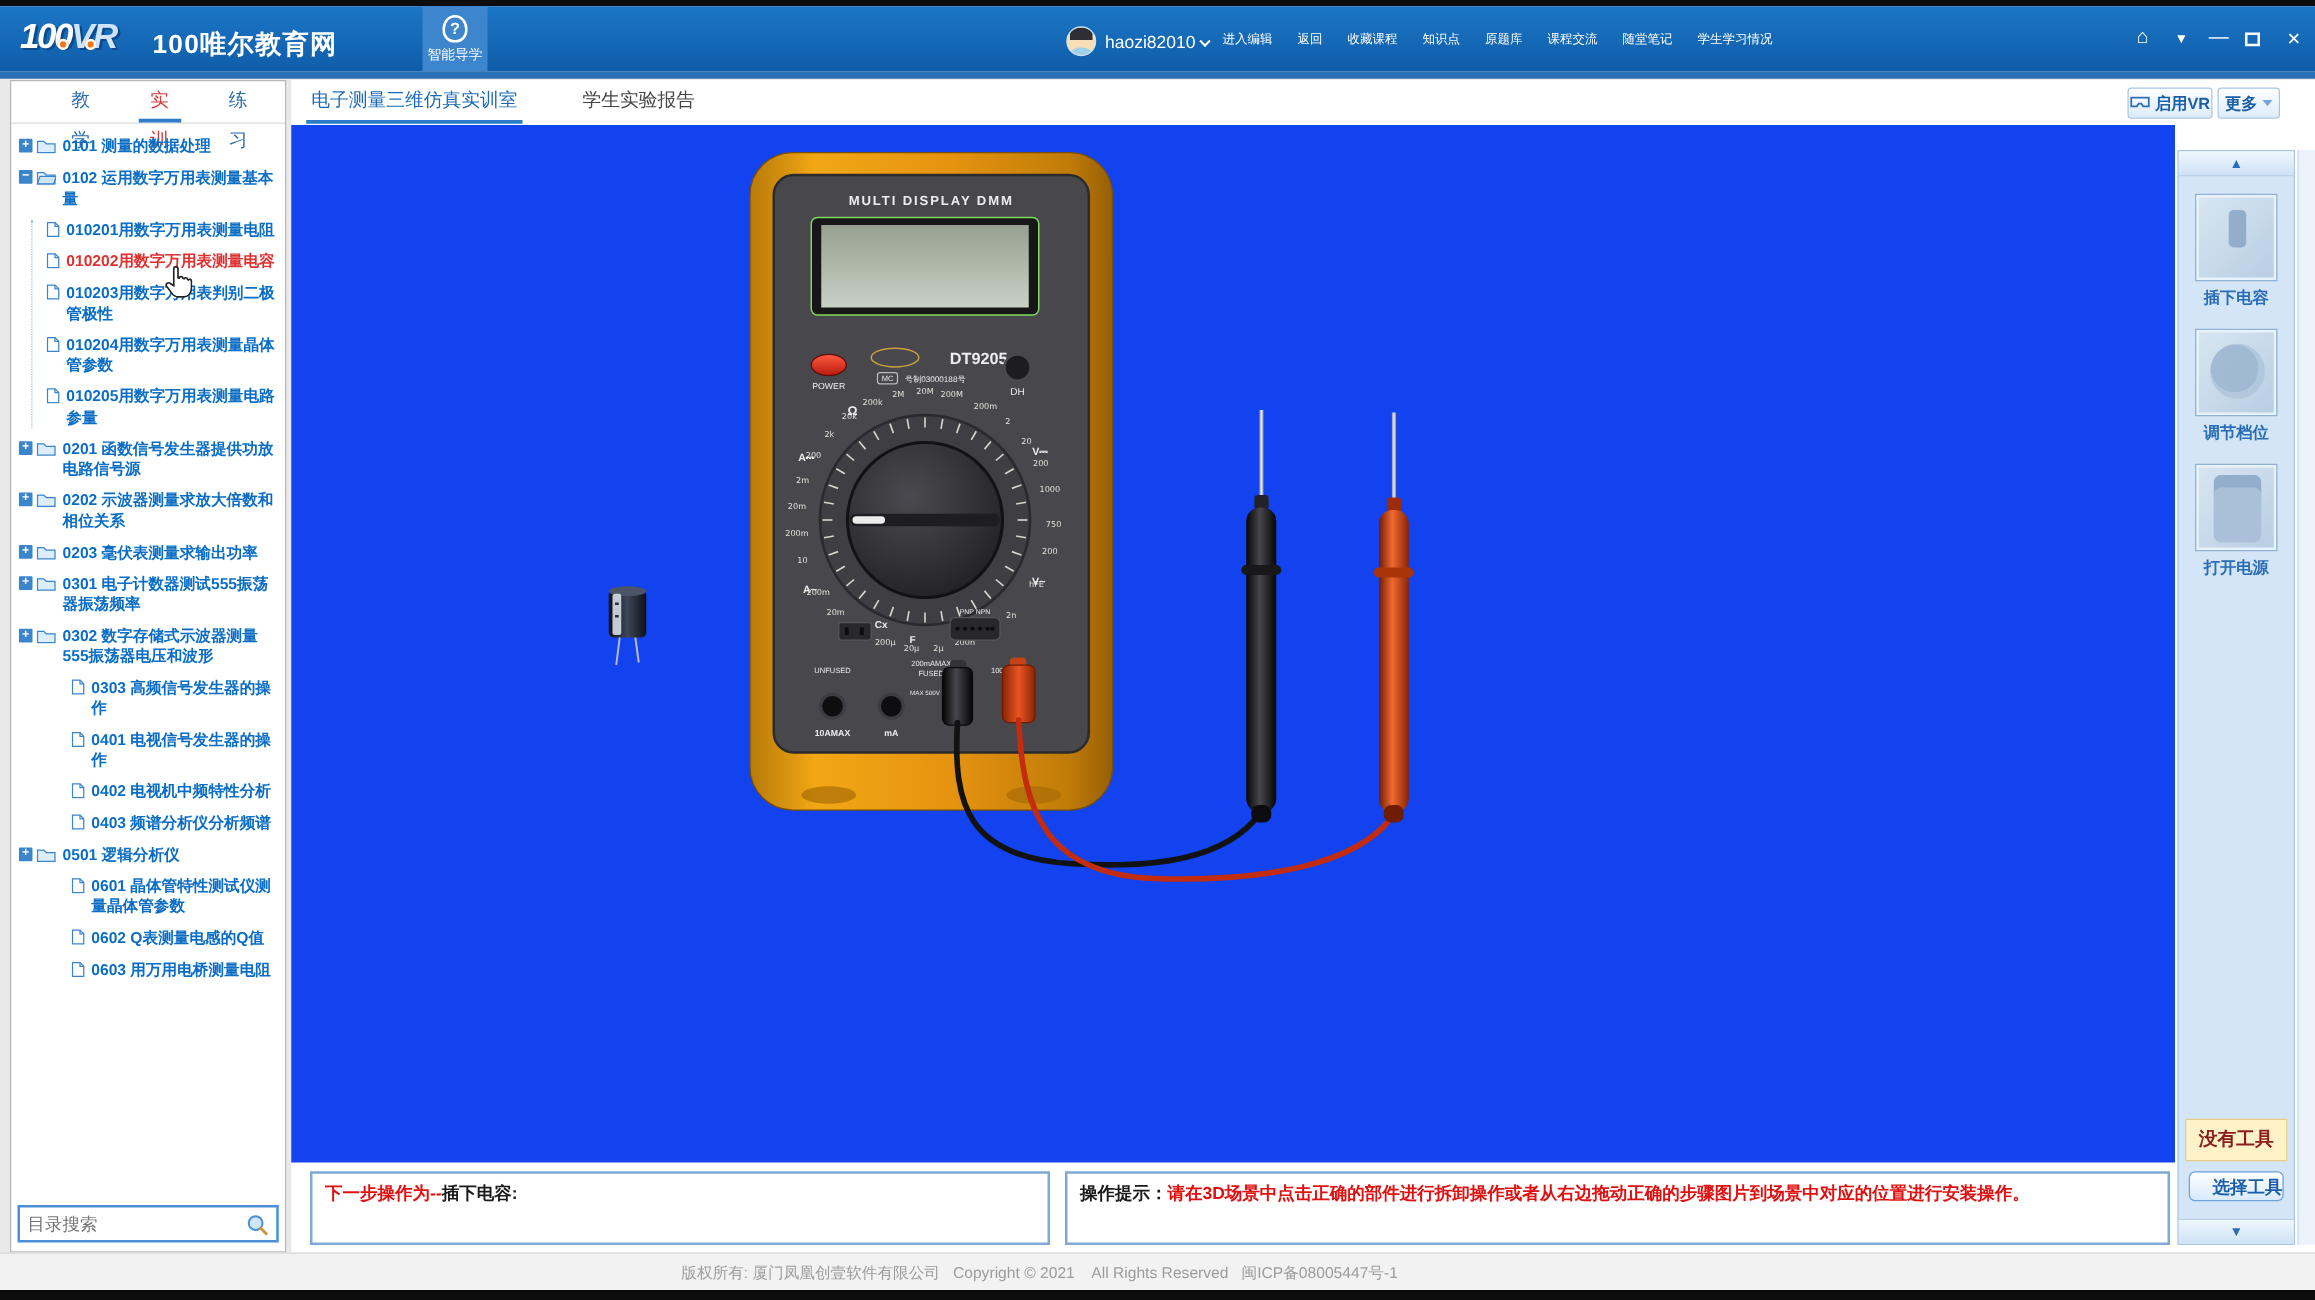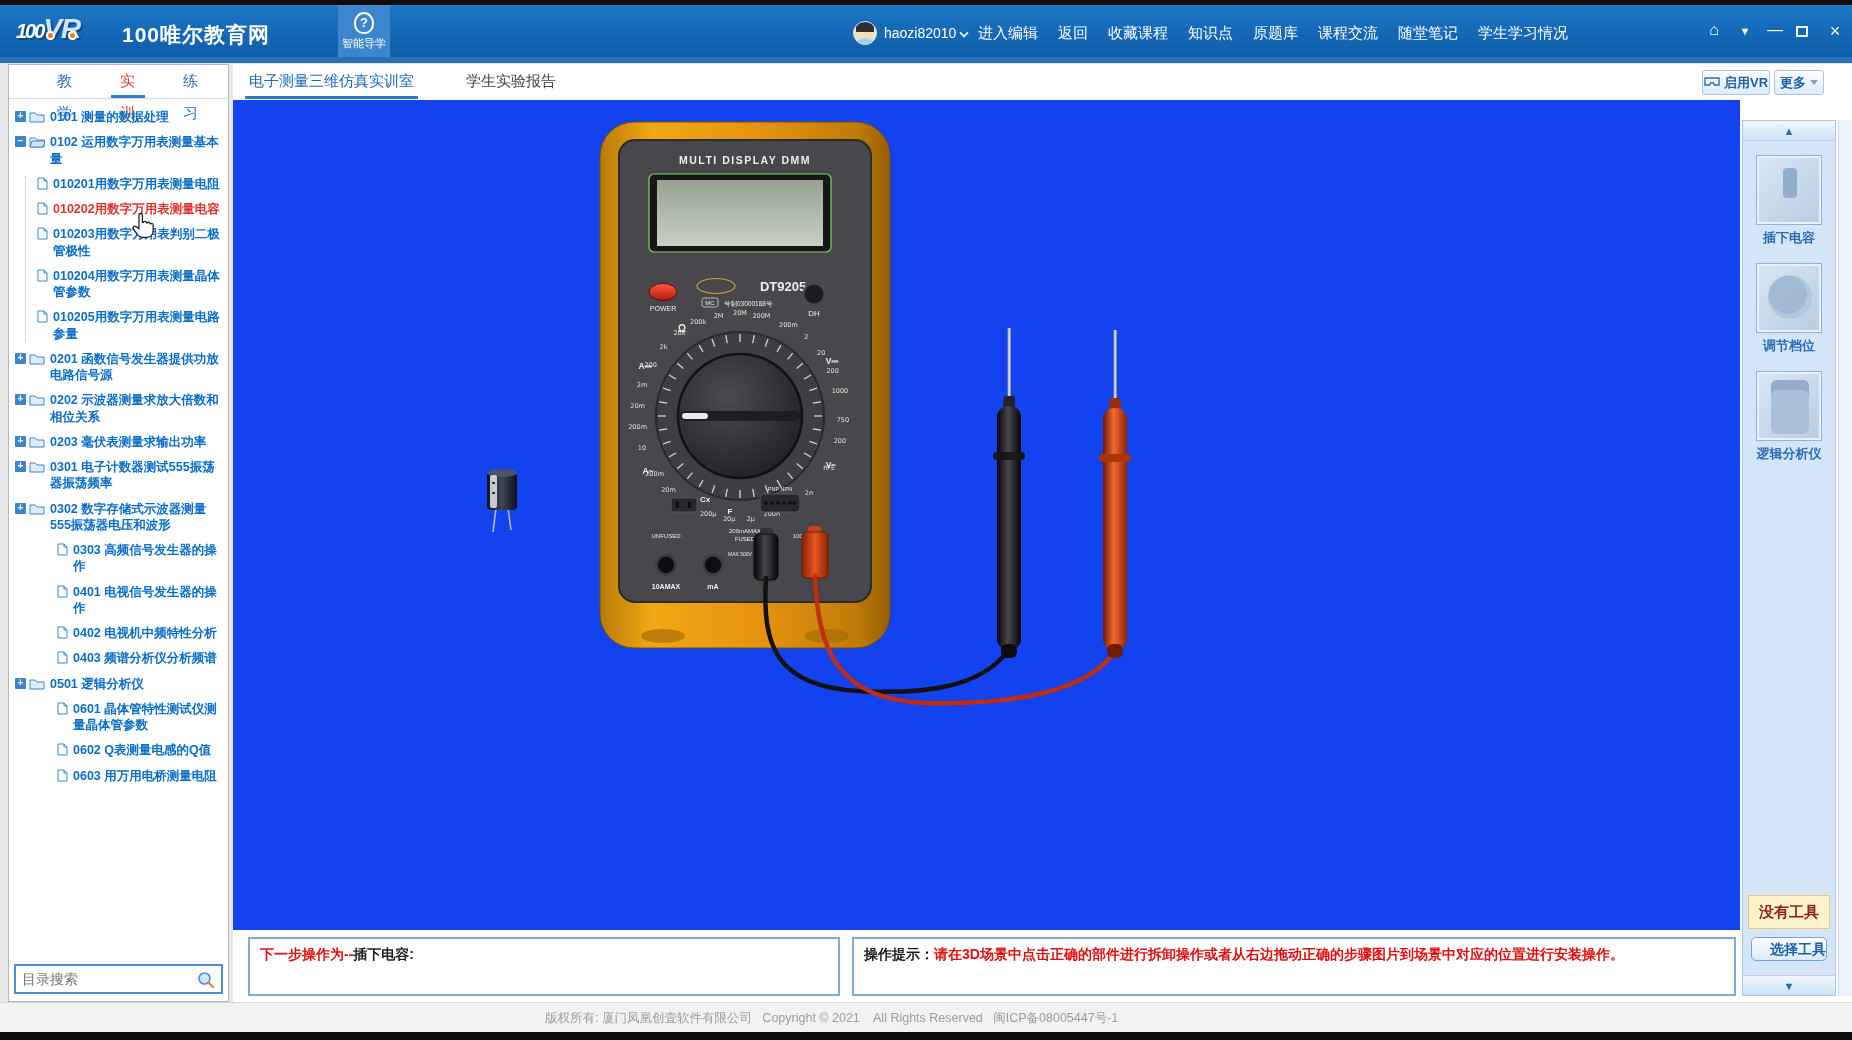--- a/index.html
+++ b/index.html
@@ -9,37 +9,37 @@
 
   
   .frame-top { position:absolute; left:0; top:0; width:100%; height:5px; background:#0c0c0c; }
   .frame-bottom { position:absolute; left:0; top:1032px; width:100%; height:8px; background:#0c0c0c; }
 
   
   .titlebar { position:absolute; left:0; top:5px; width:100%; height:52px;
               background:linear-gradient(#1b76c6,#0f5da9); color:#fff; }
   .titlebar-line { position:absolute; left:0; top:57px; width:100%; height:6px; background:#2a70b6; }
   .logo { position:absolute; left:16px; top:8px; width:100px; height:38px; font-style:italic; font-weight:900; }
-  .logo .n100 { font-size:20px; color:#fff; text-shadow:2px 2px 0 #0a4a8e; letter-spacing:-2px; }
+  .logo .n100 { font-size:28px; color:#fff; text-shadow:2px 2px 0 #0a4a8e; letter-spacing:-2px; }
   .logo .vr   { font-size:28px; color:#cfe4fb; text-shadow:2px 2px 0 #0a4a8e; letter-spacing:-1px; }
   .logo .dot  { position:absolute; width:9px; height:9px; border-radius:50%; background:#f07818; top:18px; box-shadow:0 0 0 2px #fff inset; }
   .logo .d1 { left:30px; } .logo .d2 { left:52px; }
   .site-name { position:absolute; left:122px; top:16px; font-size:21px; font-weight:600; letter-spacing:1px; }
   .guide-btn { position:absolute; left:338px; top:0; width:52px; height:52px; background:#3d85cd;
                display:flex; flex-direction:column; align-items:center; justify-content:center; cursor:pointer; }
   .guide-ico { width:20px; height:22px; border:2px solid #fff; border-radius:50% 50% 45% 45%;
                color:#fff; font-size:13px; font-weight:700; text-align:center; line-height:18px; margin-bottom:2px; }
   .guide-lbl { font-size:11px; color:#fff; }
   .avatar { position:absolute; left:853px; top:16px; width:24px; height:24px; border-radius:50%;
             background:#f4dfb8; overflow:hidden; border:1px solid #cfe2f4; }
   .avatar .hair { position:absolute; left:2px; top:0; width:18px; height:10px; border-radius:50% 50% 0 0; background:#2e2e34; }
   .avatar .shirt { position:absolute; left:3px; top:16px; width:16px; height:8px; border-radius:50% 50% 0 0; background:#9fd2ea; }
   .username { position:absolute; left:884px; top:20px; font-size:14px; color:#fff; cursor:pointer; }
   .user-caret { position:absolute; left:960px; top:24px; width:8px; height:8px; border-left:2px solid #fff; border-bottom:2px solid #fff; transform:rotate(-45deg) scale(.8); }
-  .topmenu { position:absolute; left:978px; top:19px; display:flex; gap:20px; font-size:15px; color:#fff;align-items:flex-end; }
+  .topmenu { position:absolute; left:978px; top:19px; display:flex; gap:20px; font-size:10px; color:#fff;align-items:flex-end; }
   .topmenu span { cursor:pointer; white-space:nowrap; }
   .winctl { position:absolute; top:16px; color:#fff; font-size:16px; text-align:center; width:22px; cursor:pointer; }
   .wc-home { left:1703px; } .wc-caret { left:1734px; font-size:11px; padding-top:4px; }
   .wc-min { left:1764px; } .wc-close { left:1824px; font-size:18px; }
   .wc-max { left:1796px; top:21px; width:12px; height:11px; border:2px solid #fff; }
 
   
   .sidebar { position:absolute; left:8px; top:64px; width:221px; height:938px; background:#fff; border:1px solid #b7b7b7; }
   .side-tabs { display:flex; height:34px; border-bottom:1px solid #dcdcdc; }
   .side-tab { flex:1; text-align:center; line-height:32px; font-size:15px; color:#2b6cb0; cursor:pointer; position:relative;margin-left:48px; }
@@ -568,21 +568,21 @@
     <div class="thumb-lbl">插下电容</div>
 
     <div class="thumb">
         <div class="dial"></div>
       </div>
     <div class="thumb-lbl">调节档位</div>
 
     <div class="thumb">
         <div class="body"></div>
       </div>
-    <div class="thumb-lbl">逻辑分析仪</div>
+    <div class="thumb-lbl">打开电源</div>
 
     <div class="no-tool">没有工具</div>
     <div class="select-tool">选择工具</div>
     <div class="scrollbtn sb-down"><span>▼</span></div>
   </div>
   <div class="right-gutter"></div>
 
   <div class="footer">
     <span>版权所有: 厦门凤凰创壹软件有限公司   Copyright © 2021    All Rights Reserved   闽ICP备08005447号-1</span>
   </div>

